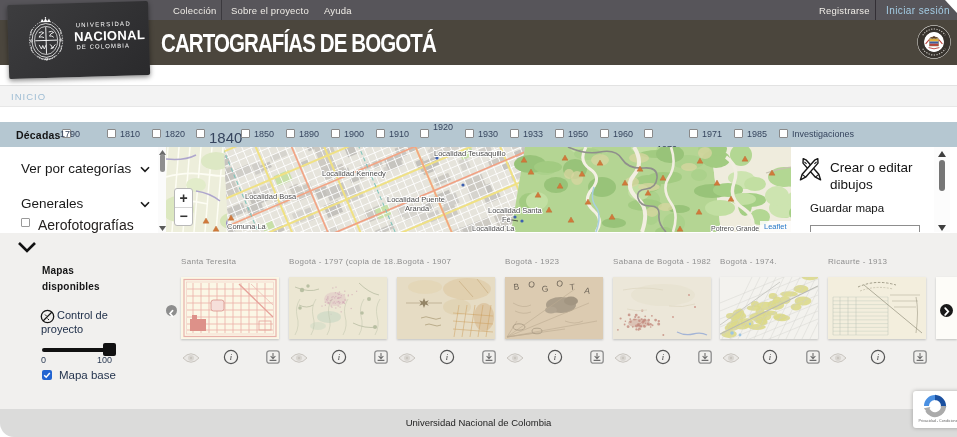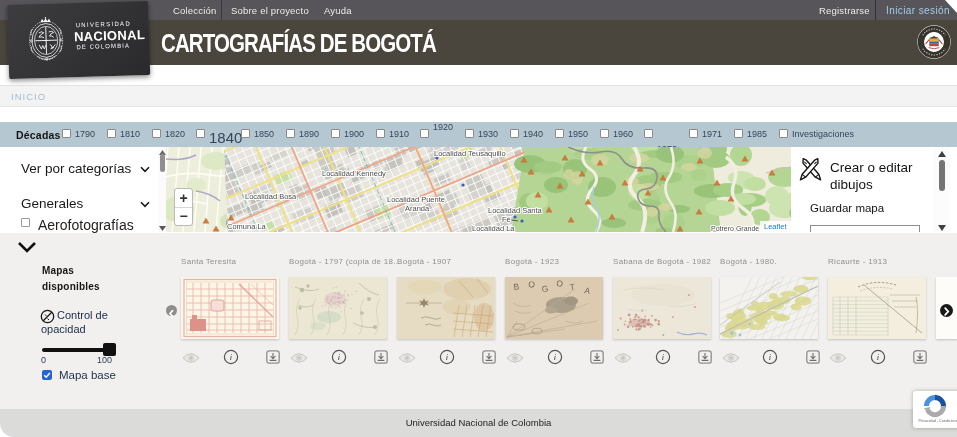--- a/index.html
+++ b/index.html
@@ -46,41 +46,41 @@
     </svg>
     <div style="position:absolute;left:68px;top:19px;color:#fff;font-size:6px;letter-spacing:1.3px">UNIVERSIDAD</div>
     <div style="position:absolute;left:66px;top:26px;color:#fff;font-size:13px;font-weight:bold;letter-spacing:0.3px">NACIONAL</div>
     <div style="position:absolute;left:68px;top:41px;color:#fff;font-size:6px;letter-spacing:1.1px">DE COLOMBIA</div>
   </div>
 <div class="abs" style="left:0;top:85px;width:957px;height:22px;background:#f3f3f3;border-top:1px solid #e2e2e2;border-bottom:1px solid #e7e7e7"></div>
 <div class="abs" style="left:11px;top:91px;font-size:9.5px;color:#9fbdd4;letter-spacing:1px">INICIO</div>
 <div class="abs" style="left:0;top:122px;width:957px;height:25px;background:#b5c7d1"></div>
 <div class="abs" style="left:16px;top:129px;font-size:10.5px;font-weight:bold;letter-spacing:0.2px;color:#141414">Décadas</div>
 <div class="cb" style="left:62px;top:129px"></div>
-<div class="abs" style="left:75px;top:129px;font-size:9px;color:#36455e">1790</div>
+<div class="abs" style="left:60px;top:129px;font-size:9px;color:#36455e">1790</div>
 <div class="cb" style="left:107px;top:129px"></div>
 <div class="abs" style="left:120px;top:129px;font-size:9px;color:#36455e">1810</div>
 <div class="cb" style="left:152px;top:129px"></div>
 <div class="abs" style="left:165px;top:129px;font-size:9px;color:#36455e">1820</div>
 <div class="cb" style="left:196px;top:129px"></div>
 <div class="abs" style="left:209px;top:129px;font-size:15px;color:#36455e">1840</div>
 <div class="cb" style="left:241px;top:129px"></div>
 <div class="abs" style="left:254px;top:129px;font-size:9px;color:#36455e">1850</div>
 <div class="cb" style="left:286px;top:129px"></div>
 <div class="abs" style="left:299px;top:129px;font-size:9px;color:#36455e">1890</div>
 <div class="cb" style="left:331px;top:129px"></div>
 <div class="abs" style="left:344px;top:129px;font-size:9px;color:#36455e">1900</div>
 <div class="cb" style="left:376px;top:129px"></div>
 <div class="abs" style="left:389px;top:129px;font-size:9px;color:#36455e">1910</div>
 <div class="cb" style="left:420px;top:129px"></div>
 <div class="abs" style="left:433px;top:122px;font-size:9px;color:#36455e">1920</div>
 <div class="cb" style="left:465px;top:129px"></div>
 <div class="abs" style="left:478px;top:129px;font-size:9px;color:#36455e">1930</div>
 <div class="cb" style="left:510px;top:129px"></div>
-<div class="abs" style="left:523px;top:129px;font-size:9px;color:#36455e">1940</div>
+<div class="abs" style="left:523px;top:129px;font-size:9px;color:#36455e">1933</div>
 <div class="cb" style="left:555px;top:129px"></div>
 <div class="abs" style="left:568px;top:129px;font-size:9px;color:#36455e">1950</div>
 <div class="cb" style="left:600px;top:129px"></div>
 <div class="abs" style="left:613px;top:129px;font-size:9px;color:#36455e">1960</div>
 <div class="cb" style="left:644px;top:129px"></div>
 <div class="abs" style="left:657px;top:144px;font-size:9px;color:#36455e">1970</div>
 <div class="cb" style="left:689px;top:129px"></div>
 <div class="abs" style="left:702px;top:129px;font-size:9px;color:#36455e">1971</div>
 <div class="cb" style="left:734px;top:129px"></div>
 <div class="abs" style="left:747px;top:129px;font-size:9px;color:#36455e">1985</div>
@@ -730,21 +730,21 @@
   </svg>
 <div class="abs" style="left:42px;top:263px;font-size:10px;font-weight:bold;color:#161616;line-height:16px;letter-spacing:0.2px">Mapas<br>disponibles</div>
 <div class="abs" style="left:0;top:233px;width:166px;height:0">
     <svg width="15" height="15" viewBox="0 0 15 15" style="position:absolute;left:40px;top:76px">
       <circle cx="7.5" cy="7.5" r="6.2" fill="none" stroke="#161616" stroke-width="1.3"></circle>
       <line x1="3" y1="12" x2="12" y2="3" stroke="#161616" stroke-width="1.3"></line>
       <path d="M5 5.5 l1.5 1.5 M7.5 9.5 l1.5 1.5" stroke="#161616" stroke-width="1"></path>
     </svg>
   </div>
 <div class="abs" style="left:57px;top:309px;font-size:11px;color:#20304a">Control de</div>
-<div class="abs" style="left:41px;top:323px;font-size:11px;color:#20304a">opacidad</div>
+<div class="abs" style="left:41px;top:323px;font-size:11px;color:#20304a">proyecto</div>
 <div class="abs" style="left:42px;top:348px;width:74px;height:3.5px;background:#111;border-radius:2px"></div>
 <div class="abs" style="left:103px;top:343px;width:13px;height:13px;background:#111;border-radius:2px"></div>
 <div class="abs" style="left:41px;top:355px;font-size:9px;color:#2c3c55">0</div>
 <div class="abs" style="left:97px;top:355px;font-size:9px;color:#2c3c55">100</div>
 <div class="abs" style="left:42px;top:370px;width:10px;height:10px;background:#2264d1;border-radius:2px">
     <svg width="10" height="10" viewBox="0 0 10 10" style="display:block">
       <polyline points="2.2,5.2 4.2,7.2 7.8,3" stroke="#fff" stroke-width="1.5" fill="none"></polyline>
     </svg>
   </div>
 <div class="abs" style="left:59px;top:369px;font-size:11.5px;color:#24344e">Mapa base</div>
@@ -1020,21 +1020,21 @@
       <circle cx="9" cy="6" r="1.2" fill="#c9c5bf"></circle>
     </svg></div>
 <div class="abs" style="left:655px;top:349px"><svg width="16" height="16" viewBox="0 0 16 16">
       <circle cx="8" cy="8" r="6.6" fill="none" stroke="#555" stroke-width="1.2"></circle>
       <text x="8" y="11.3" font-size="8.5" font-family="Liberation Serif, serif" fill="#3a3a3a" text-anchor="middle" font-style="italic">i</text>
     </svg></div>
 <div class="abs" style="left:698px;top:350px"><svg width="14" height="14" viewBox="0 0 14 14">
       <rect x="0.8" y="0.8" width="12.4" height="12.4" rx="2.5" fill="none" stroke="#8e8e8e" stroke-width="1.3"></rect>
       <path d="M7 3 v5 M4.6 6 L7 8.6 L9.4 6 M3.6 10.4 h6.8" stroke="#6e6e6e" stroke-width="1.1" fill="none"></path>
     </svg></div>
-<div class="abs" style="left:720px;top:257px;font-size:8px;color:#8f8f8f;letter-spacing:0.3px;white-space:nowrap">Bogotá - 1980.</div>
+<div class="abs" style="left:720px;top:257px;font-size:8px;color:#8f8f8f;letter-spacing:0.3px;white-space:nowrap">Bogotá - 1974.</div>
 <div class="abs" style="left:720px;top:277px;width:98px;height:62px;box-shadow:0 1px 2px rgba(0,0,0,0.2)"><svg width="98" height="62" viewBox="0 0 98 62">
       <rect width="98" height="62" fill="#f3f2ee"></rect>
       <ellipse cx="34" cy="31" rx="7.3" ry="2.7" fill="#dcd98b" opacity="0.9"></ellipse>
       <ellipse cx="52" cy="28" rx="4.3" ry="3.8" fill="#dcd98b" opacity="0.9"></ellipse>
       <ellipse cx="9" cy="51" rx="4.3" ry="2.7" fill="#dcd98b" opacity="0.9"></ellipse>
       <ellipse cx="43" cy="45" rx="4.6" ry="3.1" fill="#dcd98b" opacity="0.9"></ellipse>
       <ellipse cx="60" cy="40" rx="6.9" ry="3.5" fill="#dcd98b" opacity="0.9"></ellipse>
       <ellipse cx="90" cy="0" rx="8.3" ry="3.2" fill="#dcd98b" opacity="0.9"></ellipse>
       <ellipse cx="18" cy="37" rx="5.5" ry="4.5" fill="#dcd98b" opacity="0.9"></ellipse>
       <ellipse cx="22" cy="49" rx="7.2" ry="3.4" fill="#dcd98b" opacity="0.9"></ellipse>

